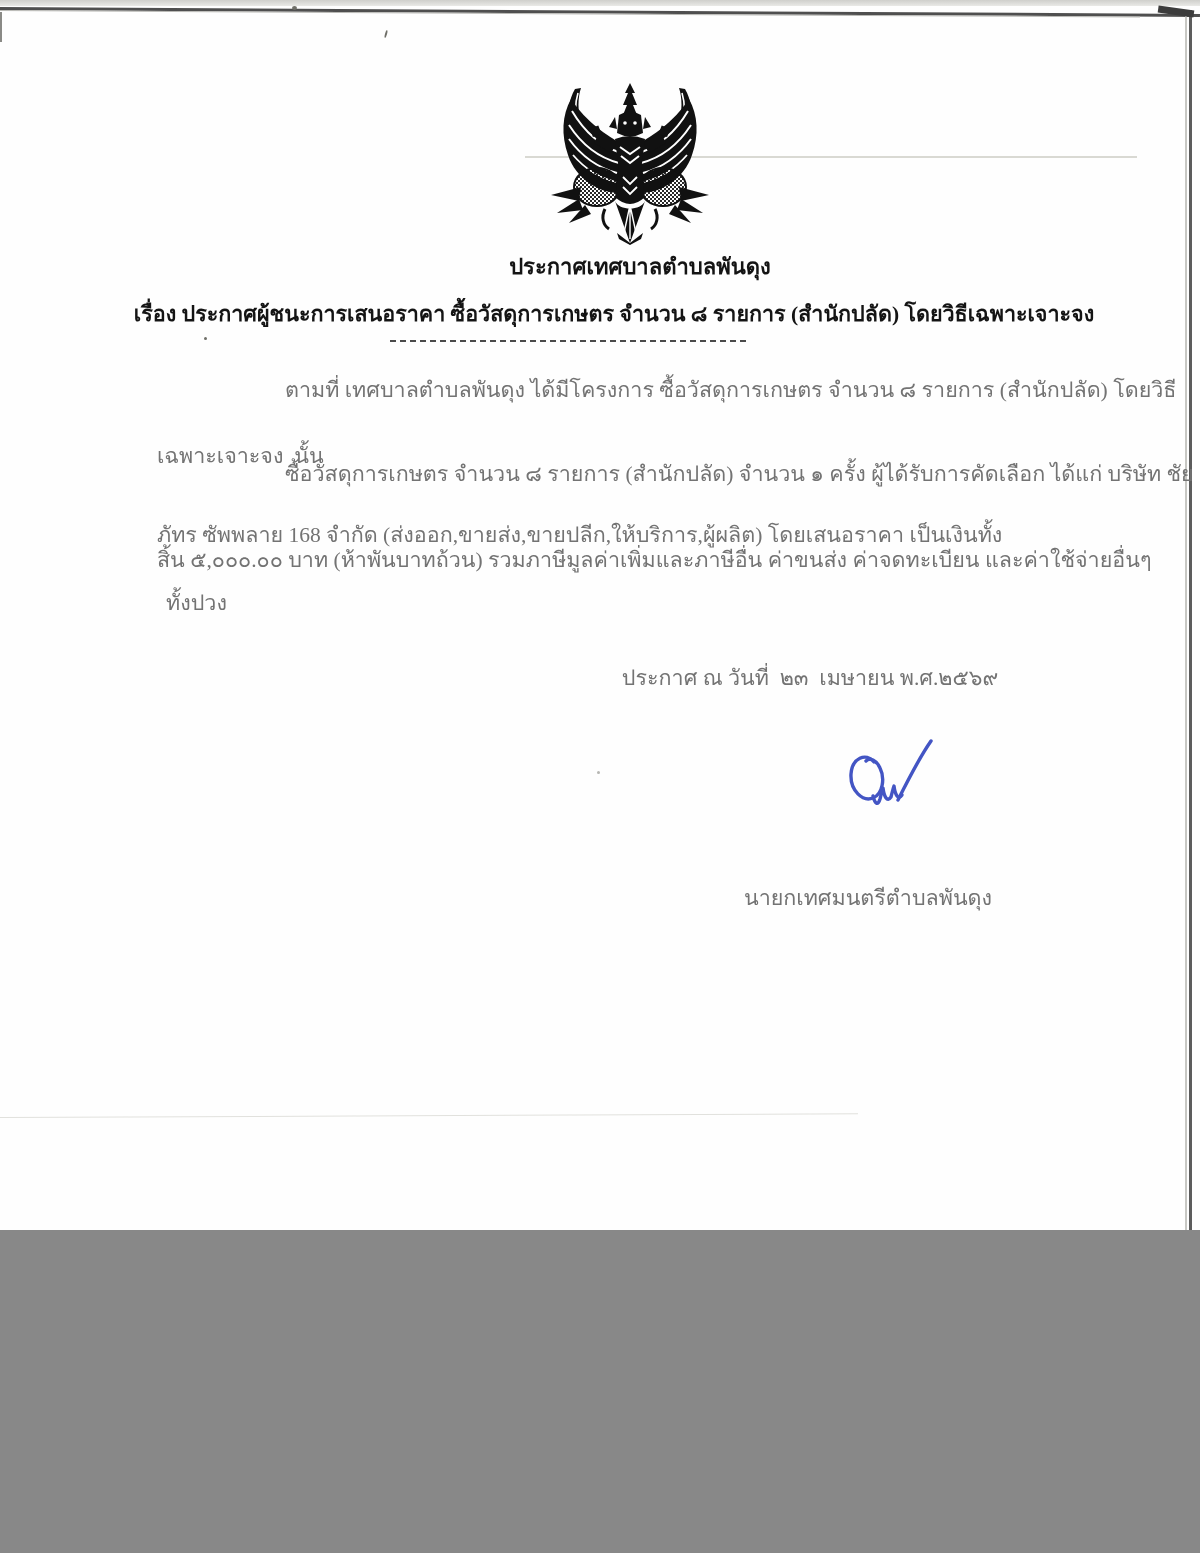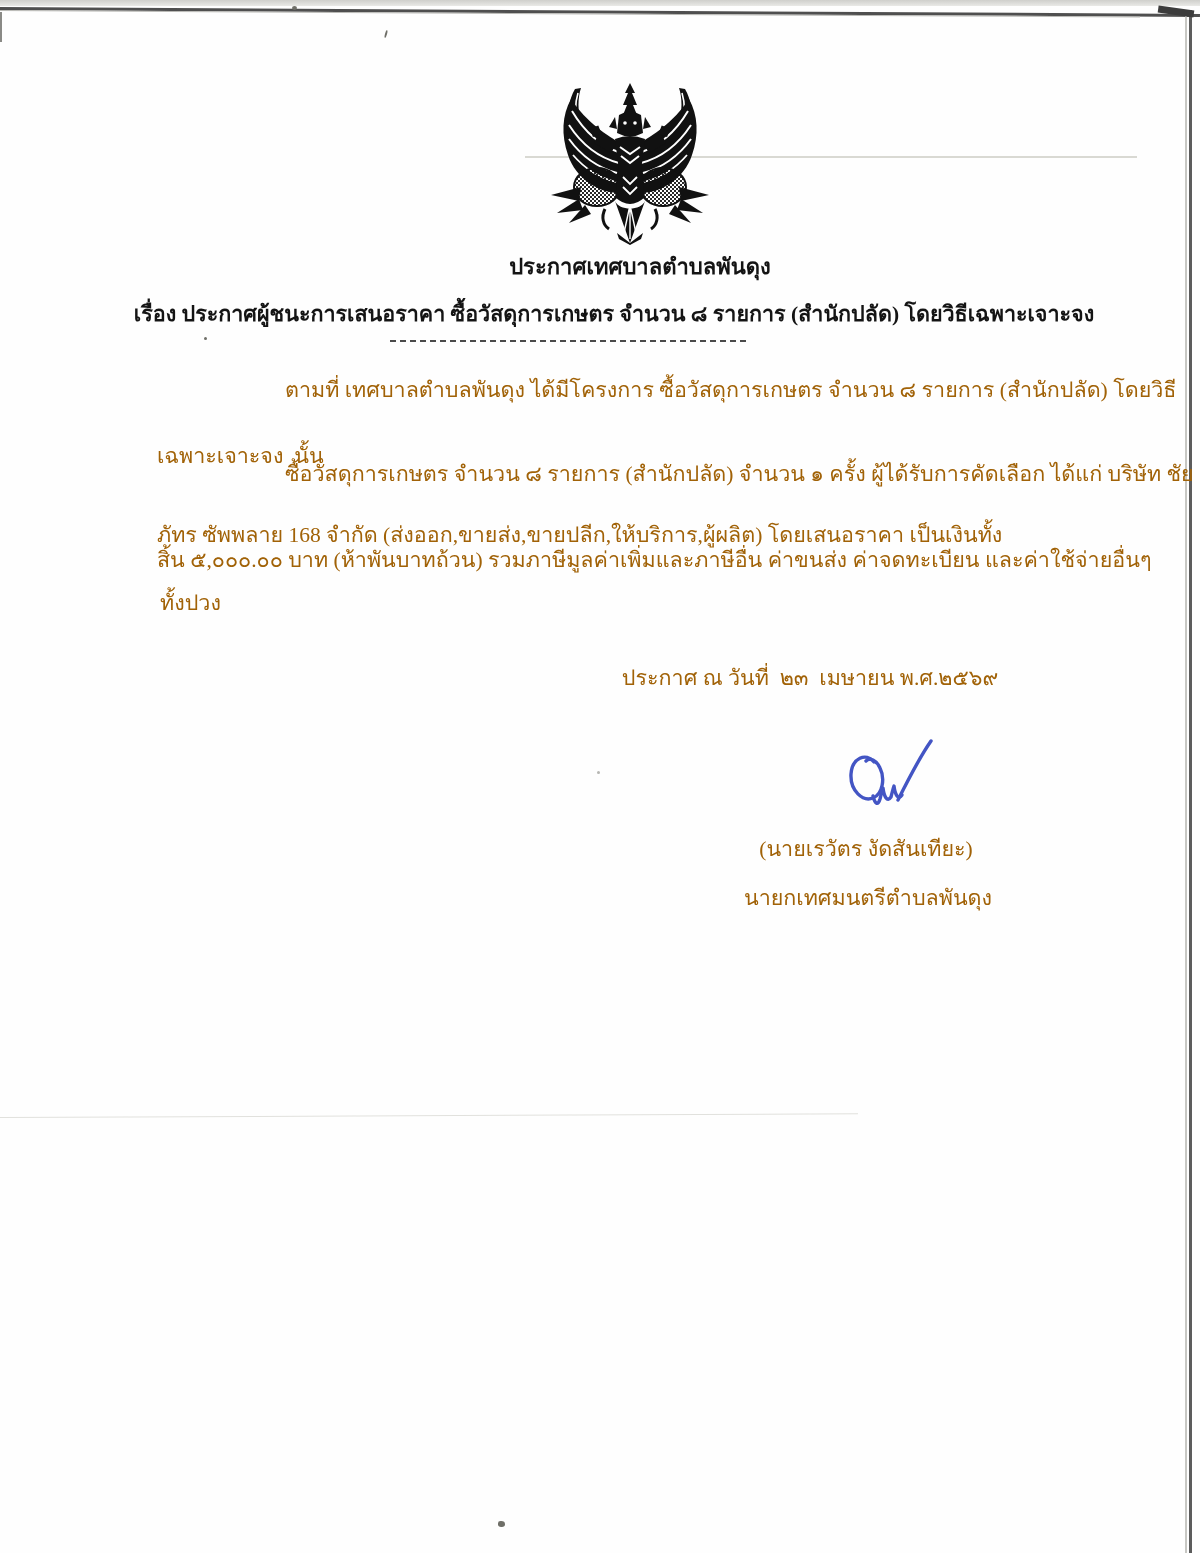--- a/index.html
+++ b/index.html
@@ -1,26 +1,26 @@
 <!DOCTYPE html>
 <html><head>
 <meta charset="utf-8">
 <style>
   html,body{margin:0;padding:0;background:#888;}
   .page{
     position:relative;
-    width:1200px;height:1553px;
+    width:1200px;height:1230px;
     margin:0 auto;
     background:#fefefe;
     overflow:hidden;
     font-family:"Liberation Serif", serif;
     color:#1e1e1e;
   }
   .abs{position:absolute;}
-  .line{white-space:pre;font-size:21.5px;color:#a16207;}
+  .line{white-space:pre;font-size:21.5px;color:#737373;}
   .centered{text-align:center;}
   .doc-title{font-weight:bold;font-size:22px;color:#141414;}
   .doc-subject{font-weight:bold;font-size:21.5px;color:#141414;}
   .divider{
     border-bottom:2px dashed #4b4b4b;
     height:0;width:356px;
   }
   
   .scan-top-band{left:0;top:0;width:1200px;height:6px;background:linear-gradient(#cfcfcb,#e9e9e6);}
   .scan-top-line{left:0;top:7px;width:1200px;height:2.5px;background:#4f4f4f;transform:rotate(0.33deg);transform-origin:left top;}
@@ -112,30 +112,29 @@
 
   <div class="abs centered doc-title" style="left:0;top:249px;width:1280px;">ประกาศเทศบาลตำบลพันดุง</div>
   <div class="abs centered doc-subject" style="left:0;top:296px;width:1228px;">เรื่อง ประกาศผู้ชนะการเสนอราคา ซื้อวัสดุการเกษตร จำนวน ๘ รายการ (สำนักปลัด) โดยวิธีเฉพาะเจาะจง</div>
   <div class="abs divider" style="left:390px;top:340px;"></div>
 
   <div class="abs line" style="left:285px;top:372px;">ตามที่ เทศบาลตำบลพันดุง ได้มีโครงการ ซื้อวัสดุการเกษตร จำนวน ๘ รายการ (สำนักปลัด) โดยวิธี</div>
   <div class="abs line" style="left:157px;top:414px;margin-top:24px;">เฉพาะเจาะจง  นั้น</div>
   <div class="abs line" style="left:285px;top:456px;">ซื้อวัสดุการเกษตร จำนวน ๘ รายการ (สำนักปลัด) จำนวน ๑ ครั้ง ผู้ได้รับการคัดเลือก ได้แก่ บริษัท ชัย</div>
   <div class="abs line" style="left:157px;top:499px;margin-top:18px;">ภัทร ซัพพลาย 168 จำกัด (ส่งออก,ขายส่ง,ขายปลีก,ให้บริการ,ผู้ผลิต) โดยเสนอราคา เป็นเงินทั้ง</div>
   <div class="abs line" style="left:157px;top:542px;">สิ้น ๕,๐๐๐.๐๐ บาท (ห้าพันบาทถ้วน) รวมภาษีมูลค่าเพิ่มและภาษีอื่น ค่าขนส่ง ค่าจดทะเบียน และค่าใช้จ่ายอื่นๆ</div>
-  <div class="abs line" style="left:160px;top:585px;">ทั้งปวง</div>
+  <div class="abs line" style="left:166px;top:585px;">ทั้งปวง</div>
 
   <div class="abs line centered" style="left:560px;top:660px;width:500px;">ประกาศ ณ วันที่  ๒๓  เมษายน พ.ศ.๒๕๖๙</div>
 
   <div class="abs sig-box">
     <svg viewBox="0 0 100 88" width="100" height="88">
       <g stroke="#4355c4" stroke-width="3.4" fill="none" stroke-linecap="round" stroke-linejoin="round">
         <path d="M34,24 C26,14 12,20 11,36 C10,53 23,64 33,60 C43,56 45,40 40,30 C37,23 30,19 26,23"></path>
         <path d="M33,58 C35,66 38,68 40,61 C41,57 42,53 43,50 C44,58 47,65 51,59 C52,55 53,51 54,48 C55,56 58,63 62,57"></path>
         <path d="M58,62 C67,44 79,20 91,3"></path>
       </g>
     </svg>
   </div>
 
-  <div class="abs line centered" style="left:700px;top:831px;width:332px;">(นายเรวัตร งัดสันเทียะ)</div>
   <div class="abs line centered" style="left:702px;top:880px;width:332px;">นายกเทศมนตรีตำบลพันดุง</div>
 
 </div>
 
 </body></html>

